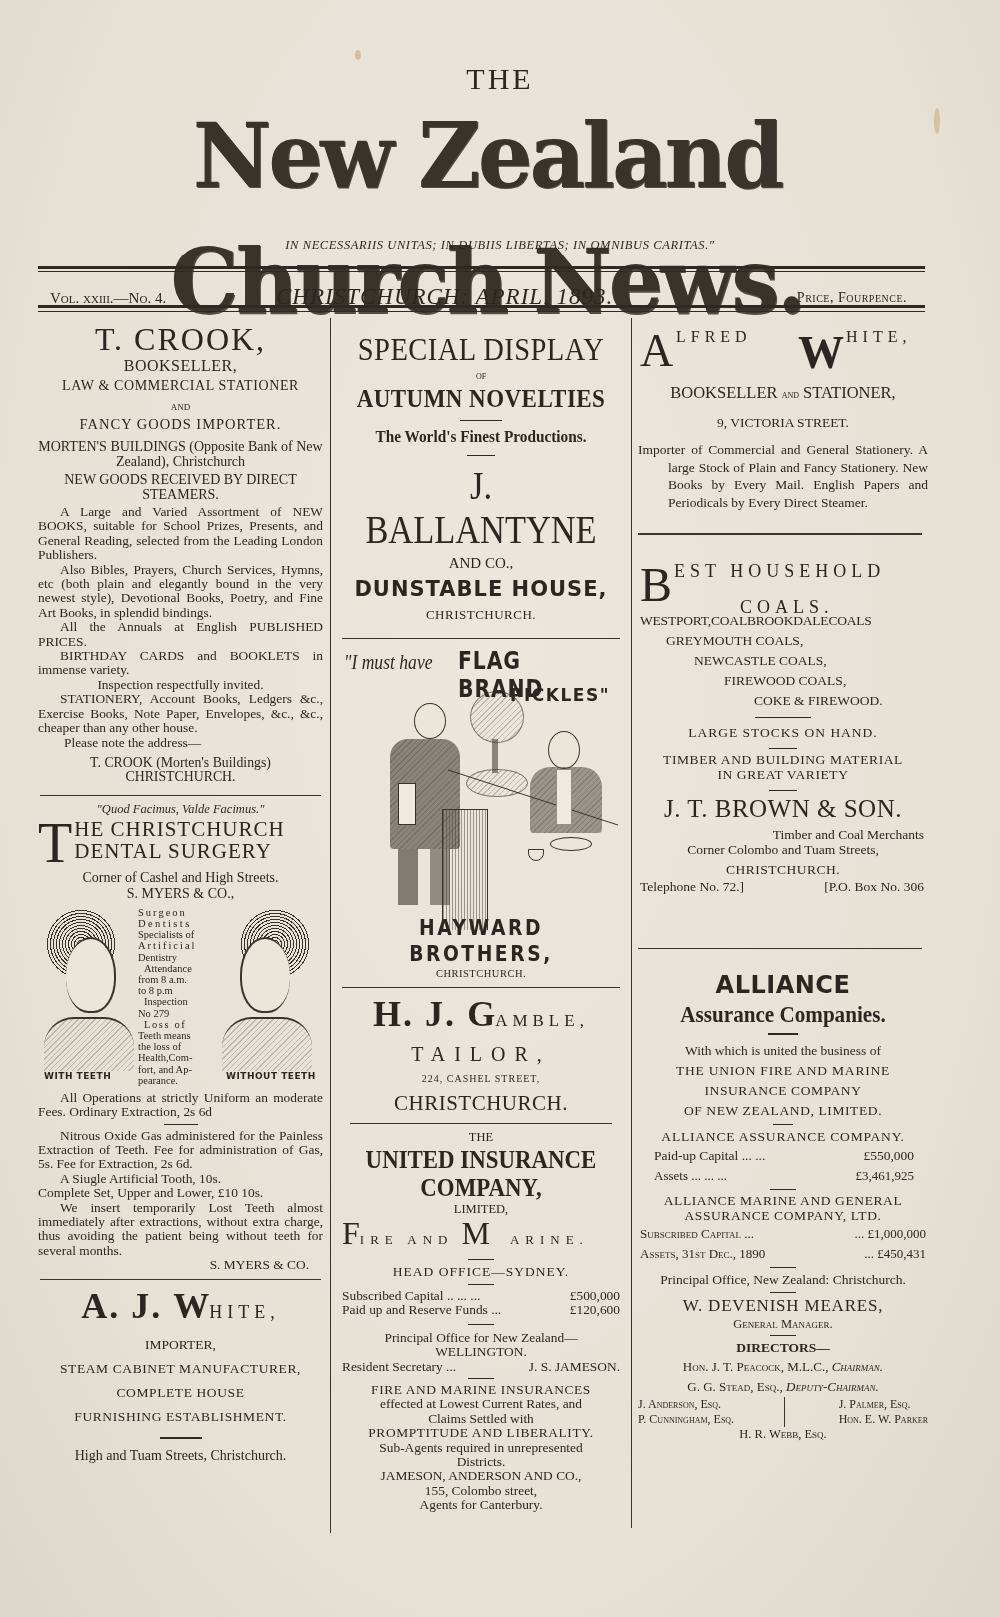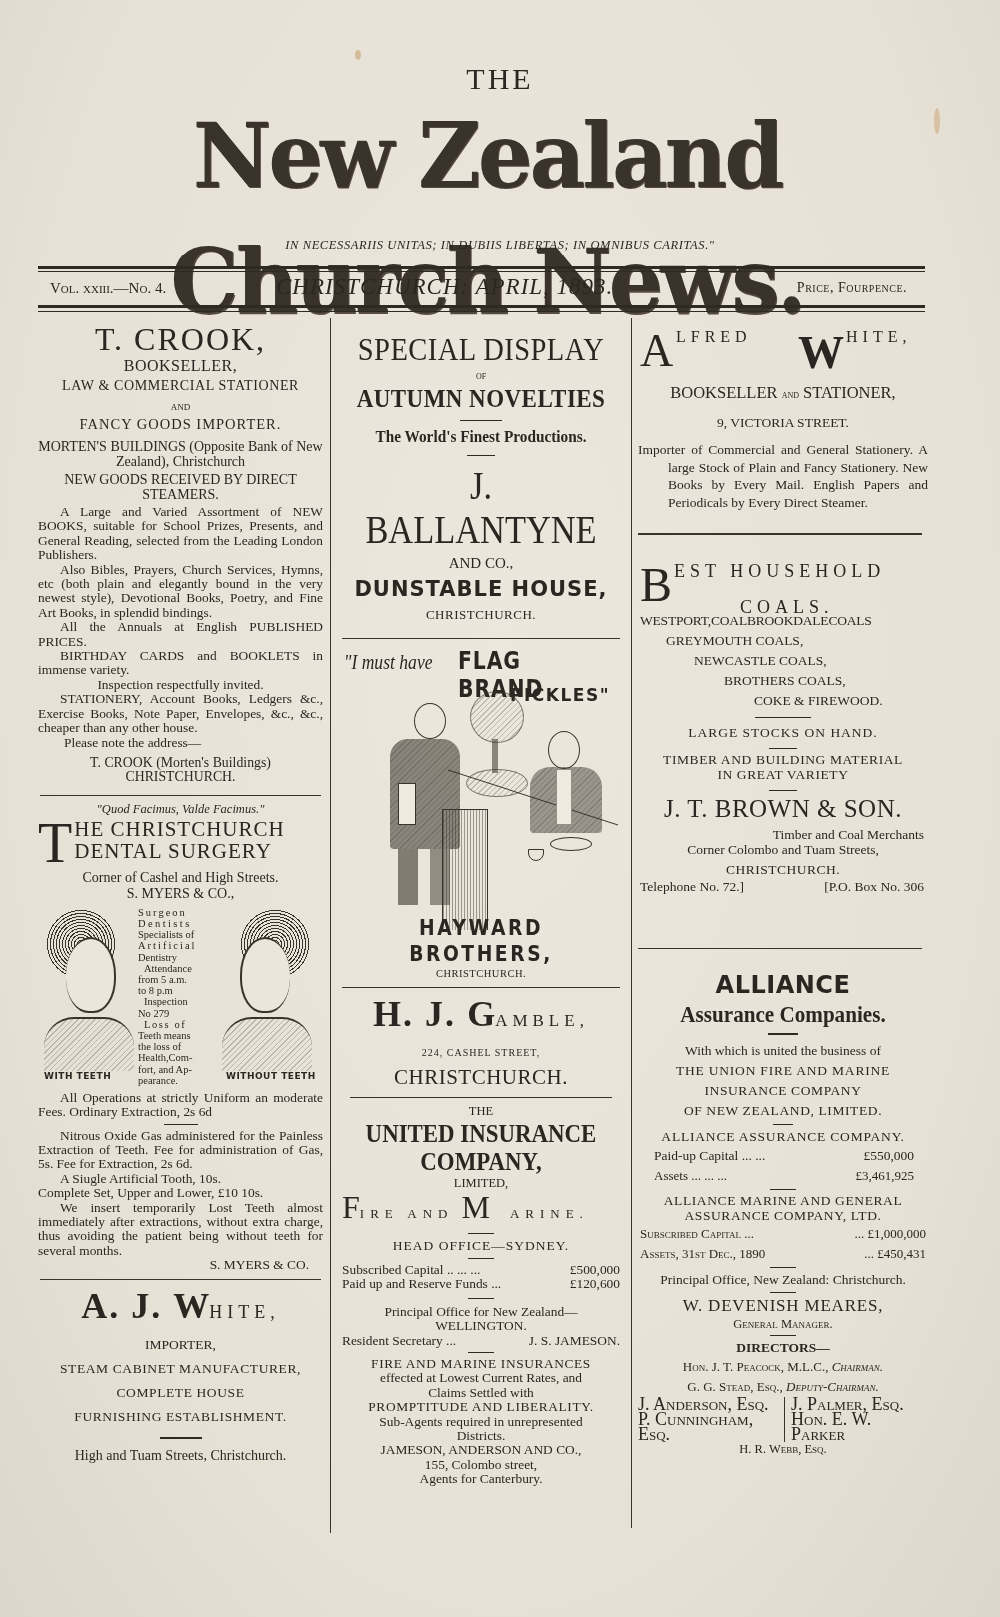--- a/index.html
+++ b/index.html
@@ -15,21 +15,21 @@
   .masthead-the { position:absolute; top:62px; left:0; width:1000px; text-align:center;
     font-size:30px; letter-spacing:3px; font-weight:normal; }
   .masthead-title { position:absolute; top:98px; left:42px; width:890px; text-align:center;
     font-family:"DejaVu Serif",serif; font-size:86px; font-weight:bold; letter-spacing:-3px;
     line-height:120px; color:#3a332c; transform:scaleY(1.05);
     text-shadow: 1px 1px 0 #574c42; }
   .motto { position:absolute; top:238px; left:0; width:1000px; text-align:center;
     font-style:italic; font-size:12.5px; letter-spacing:0.6px; }
   .rule-double { position:absolute; left:38px; width:887px; border-top:3px solid #2f2924; }
   .rule-thin { position:absolute; left:38px; width:887px; border-top:1px solid #2f2924; }
-  .dateline { position:absolute; top:274px; left:38px; width:887px; height:28px; }
+  .dateline { position:absolute; top:284px; left:38px; width:887px; height:28px; }
   .dateline .vol { position:absolute; left:12px; top:6px; font-size:15px; font-variant:small-caps; }
   .dateline .place { position:absolute; left:238px; top:0px; font-size:23px; letter-spacing:1px;font-style:italic; }
   .dateline .price { position:absolute; right:18px; top:6px; font-size:14px; font-variant:small-caps; letter-spacing:0.5px; }
 
   .colrule { position:absolute; border-left:1px solid #3a332c; }
   .col { position:absolute; top:322px; }
   .c { text-align:center; }
   .j { text-align:justify; }
   .line { display:block; }
   .sc { font-variant:small-caps; }
@@ -119,21 +119,21 @@
           <div class="sketch" style="position:absolute; left:0; top:108px; width:90px; height:52px; border-top:2px solid #3a332c; border-radius:30px 30px 0 0;"></div>
         </div>
         <div class="caption-bold" style="position:absolute; left:6px; top:164px;">WITH TEETH</div>
         <div class="dent-text" style="left:100px;">
           <span class="line" style="letter-spacing:2px;">Surgeon</span>
           <span class="line" style="letter-spacing:2.4px;">Dentists</span>
           <span class="line">Specialists of</span>
           <span class="line" style="letter-spacing:2px;">Artificial</span>
           <span class="line">Dentistry</span>
           <span class="line" style="padding-left:6px;">Attendance</span>
-          <span class="line">from 5 a.m.</span>
+          <span class="line">from 8 a.m.</span>
           <span class="line">to 8 p.m</span>
           <span class="line" style="padding-left:6px;">Inspection</span>
           <span class="line">No 279</span>
           <span class="line" style="padding-left:6px; letter-spacing:1.6px;">Loss of</span>
           <span class="line">Teeth means</span>
           <span class="line">the loss of</span>
           <span class="line">Health,Com-</span>
           <span class="line">fort, and Ap-</span>
           <span class="line">pearance.</span>
         </div>
@@ -220,20 +220,21 @@
       </div>
       <div class="c sans" style="font-size:22px; font-weight:bold; letter-spacing:3px; line-height:26px; transform:scaleX(0.85);">HAYWARD  BROTHERS,</div>
       <div class="c" style="font-size:10.5px; line-height:14px; letter-spacing:0.5px;">CHRISTCHURCH.</div>
     </section>
     <div class="hr" style="margin:6px 4px 6px;"></div>
 
     <section>
       <div class="c" style="line-height:40px;">
         <span style="font-size:36px; font-weight:bold; letter-spacing:2px;">H.  J.  </span><span style="font-size:36px; font-weight:bold;">G</span><span style="font-size:17px; letter-spacing:5px;">AMBLE,</span>
       </div>
+      <div class="c" style="font-size:20px; letter-spacing:9px; line-height:26px;">TAILOR,</div>
       <div class="c" style="font-size:10px; letter-spacing:1px; line-height:24px;">224,  CASHEL   STREET,</div>
       <div class="c" style="font-size:21px; letter-spacing:0.5px; line-height:24px;">CHRISTCHURCH.</div>
     </section>
     <div class="hr" style="margin:8px 12px 4px;"></div>
 
     <section>
       <div class="c" style="font-size:12.5px; line-height:18px;">THE</div>
       <div class="c" style="font-size:26px; font-weight:bold; line-height:28px; transform:scaleX(0.88);">UNITED INSURANCE</div>
       <div class="c" style="font-size:26px; font-weight:bold; line-height:28px; transform:scaleX(0.88);">COMPANY,</div>
       <div class="c" style="font-size:12.5px; line-height:14px;">LIMITED,</div>
@@ -290,21 +291,21 @@
     <section>
       <div style="position:relative; height:46px;">
         <span style="position:absolute; left:2px; top:-2px; font-size:48px;">B</span>
         <span style="position:absolute; left:36px; top:2px; font-size:18px; letter-spacing:5px;">EST   HOUSEHOLD</span>
         <span style="position:absolute; left:102px; top:38px; font-size:18px; letter-spacing:5px;">COALS.</span>
       </div>
       <div style="font-size:13.5px; line-height:20px; margin-top:6px;">
         <span class="line" style="padding-left:2px; letter-spacing:-0.2px;">WESTPORT,COALBROOKDALECOALS</span>
         <span class="line" style="padding-left:28px;">GREYMOUTH COALS,</span>
         <span class="line" style="padding-left:56px;">NEWCASTLE COALS,</span>
-        <span class="line" style="padding-left:86px;">BROTHERS COALS,</span>
+        <span class="line" style="padding-left:86px;">FIREWOOD COALS,</span>
         <span class="line" style="padding-left:116px;">COKE &amp; FIREWOOD.</span>
       </div>
       <div class="short-rule" style="width:56px; border-top-width:1px; margin:6px auto;"></div>
       <div class="c" style="font-size:13.5px; letter-spacing:1px; line-height:18px;">LARGE  STOCKS  ON  HAND.</div>
       <div class="short-rule" style="width:28px; border-top-width:1px; margin:6px auto 3px;"></div>
       <div class="c" style="font-size:13.5px; letter-spacing:0.6px; line-height:15px;">TIMBER AND BUILDING MATERIAL</div>
       <div class="c" style="font-size:13.5px; letter-spacing:0.6px; line-height:15px;">IN GREAT VARIETY</div>
     </section>
     <div class="short-rule" style="width:28px; border-top-width:1px; margin:8px auto 4px;"></div>
 
@@ -355,21 +356,21 @@
       <div class="c" style="font-size:17px; line-height:20px; letter-spacing:0.8px;">W. DEVENISH MEARES,</div>
       <div class="c sc" style="font-size:12.5px; line-height:16px;">General Manager.</div>
       <div class="short-rule" style="width:26px; border-top-width:1px; margin:3px auto;"></div>
       <div class="c" style="font-size:13.5px; line-height:18px;font-weight:bold;">DIRECTORS—</div>
       <div class="c sc" style="font-size:13px; line-height:20px;">
         <span>Hon. J. T. Peacock, M.L.C.,</span> <i>Chairman.</i>
       </div>
       <div class="c sc" style="font-size:13px; line-height:20px;">
         <span>G. G. Stead, Esq.,</span> <i>Deputy-Chairman.</i>
       </div>
-      <div style="display:flex; font-size:18px; line-height:15px; font-variant:small-caps;">
+      <div style="display:flex; font-size:12px; line-height:15px; font-variant:small-caps;justify-content:space-between;">
         <div style="flex:0 0 142px; border-right:1px solid #3a332c; padding-right:4px;">
           <span class="line">J. Anderson, Esq.</span>
           <span class="line">P. Cunningham, Esq.</span>
         </div>
         <div style="padding-left:6px;">
           <span class="line">J. Palmer, Esq.</span>
           <span class="line">Hon. E. W. Parker</span>
         </div>
       </div>
       <div class="c sc" style="font-size:12.5px; line-height:14px;">H. R. Webb, Esq.</div>

